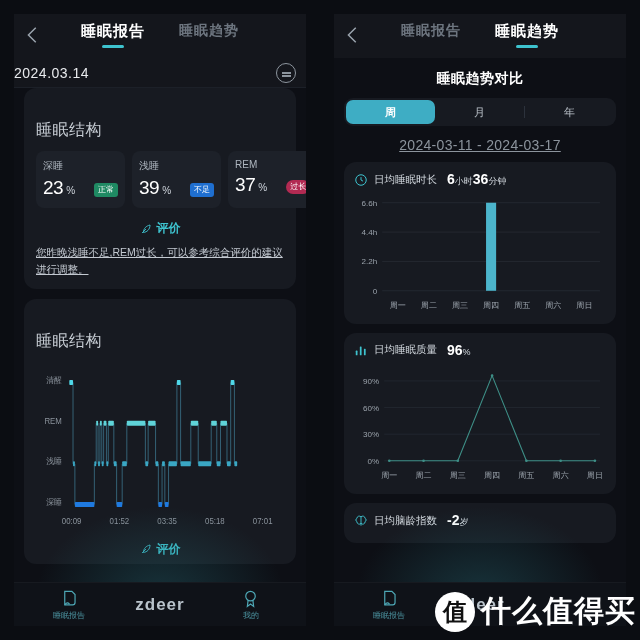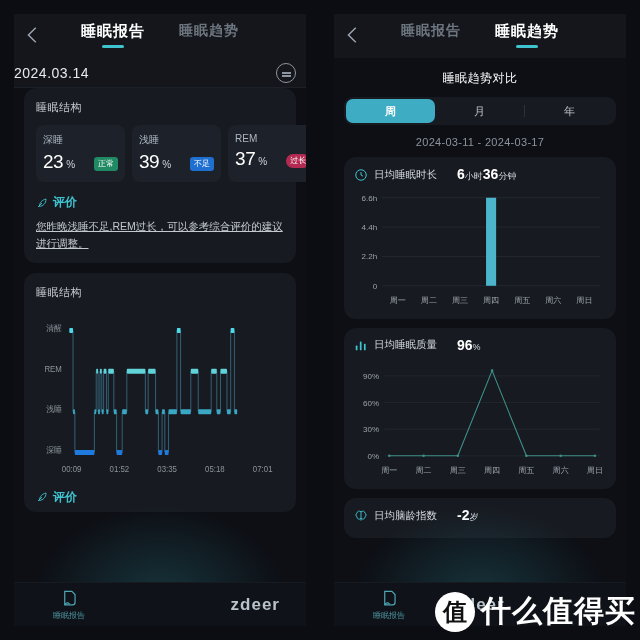--- a/index.html
+++ b/index.html
@@ -65,35 +65,35 @@
     display:flex; align-items:center; justify-content:center;
   }
   .date-icon i {
     display:block; width:9px; height:1.3px; background:#8d959e;
     box-shadow: 0 3px 0 0 #8d959e;
   }
 
   
   .section-title {
     text-align:center;
-    font-size:12px; font-weight:400; color:#ffffff;
+    font-size:14px; font-weight:700; color:#ffffff;
     padding:12px 0 10px;
     letter-spacing:.5px;
   }
   .scrollarea { position:relative; height:calc(100% - 44px); overflow:hidden; }
   .scrollarea.rightpane { height:calc(100% - 44px); }
 
   
   .card {
     margin: 0 10px 10px;
     background:#171a21;
     border-radius:12px;
     padding:12px 12px 10px;
   }
-  .card-title { font-size:11px; color:#c6ccd3; margin-bottom:10px; letter-spacing:.5px;}
+  .card-title { font-size:16px; color:#c6ccd3; margin-bottom:10px; letter-spacing:.5px;margin-top:20px;}
 
   .stat-row { display:flex; gap:7px; }
   .stat {
     flex:1; background:#1d2129; border-radius:8px;
     padding:8px 7px 9px;
   }
   .stat-name { font-size:10px; color:#aeb6bf; margin-bottom:4px; }
   .stat-val { display:flex; align-items:baseline; gap:3px; }
   .stat-num { font-size:19px; font-weight:400; color:#ffffff; letter-spacing:-.5px;}
   .stat-pct { font-size:10px; color:#d0d6dd; }
@@ -102,20 +102,21 @@
     border-radius:3px; margin-left:16px; white-space:nowrap;
     position:relative; top:-2px;
   }
   .badge.green { background:#1f8a63; }
   .badge.blue  { background:#1f6fd0; }
   .badge.red   { background:#b22a52;border-radius:7px; }
 
   .eval-head {
     display:flex; align-items:center; gap:5px;
     margin:12px 0 7px;
+    justify-content:center;
   }
   .eval-icon { width:12px; height:12px; color:#3ec3cf; }
   .eval-title { font-size:12px; color:#3ec3cf; font-weight:700; }
   .eval-body { font-size:10.5px; line-height:1.65; color:#c3c9d1;text-decoration:underline; }
 
   
   .hypno-wrap { position:relative; margin-top:6px; }
   .hypno-svg { display:block; width:100%; height:175px; }
   .axis-t { font-size:8.5px; fill:#8b939c; }
   .axis-y { font-size:8.5px; fill:#8b939c; }
@@ -126,33 +127,33 @@
     display:flex; background:#171a21; border-radius:9px; height:28px;
     padding:2px; position:relative;
   }
   .seg-item {
     flex:1; display:flex; align-items:center; justify-content:center;
     font-size:11px; color:#b9c0c8; border-radius:7px;
   }
   .seg-item.active { background:#3eadc4; color:#ffffff; font-weight:700;}
   .seg-div { width:1px; height:12px; background:#2c323c; align-self:center; }
   .weekrange {
-    text-align:center; font-size:11px; color:#8c949d;
-    padding:3px 0 9px; letter-spacing:.3px;
+    text-align:center; font-size:14px; color:#8c949d;
+    padding:3px 0 9px; letter-spacing:.3px;text-decoration:underline;
   }
 
   .mcard {
     margin:0 10px 9px;
     background:#171a21; border-radius:12px;
     padding:9px 10px 6px;
   }
   .mcard-head { display:flex; align-items:center; gap:6px; margin-bottom:4px; }
   .mc-icon { width:14px; height:14px; color:#3ec3cf; flex:0 0 auto;}
   .mc-title { font-size:10.5px; color:#d2d8de; }
-  .mc-value { font-size:14px; color:#ffffff; font-weight:700; margin-left:14px; }
+  .mc-value { font-size:14px; color:#ffffff; font-weight:700; margin-left:4px; }
   .mc-unit { font-size:9px; font-weight:400; color:#d7dde3; }
   .chart-svg { display:block; width:100%; }
   .ct { font-size:8px; fill:#9aa2ab; }
 
   
   .bottomnav {
     position:absolute; left:0; bottom:0; width:292px; height:44px;
     background:#0f1218;
     display:flex; align-items:center; justify-content:space-between;
     padding:0 26px;
@@ -358,20 +359,27 @@
 
       <div class="bottomnav">
         <div class="nav-item">
           <svg class="nav-icon" viewBox="0 0 24 24" fill="none" stroke="currentColor" stroke-width="1.5">
             <path d="M6 3h9l4 4v10a3 3 0 0 1-3 3H6z"></path>
             <path d="M6 20c2-3 4-3 6-1"></path>
           </svg>
           <span class="nav-label">睡眠报告</span>
         </div>
         <div class="brand">zdeer</div>
+        <div class="nav-item">
+          <svg class="nav-icon" viewBox="0 0 24 24" fill="none" stroke="currentColor" stroke-width="1.5">
+            <circle cx="12" cy="9" r="6"></circle>
+            <path d="M9 14 L8 22 L12 19 L16 22 L15 14"></path>
+          </svg>
+          <span class="nav-label">我的</span>
+        </div>
       </div>
 
     </div>
   </div>
 
   <div class="phone right">
     <div class="phone-inner">
 
       <div class="topbar">
         <svg class="back-arrow" viewBox="0 0 24 24" fill="none" stroke="currentColor" stroke-width="1.6">

